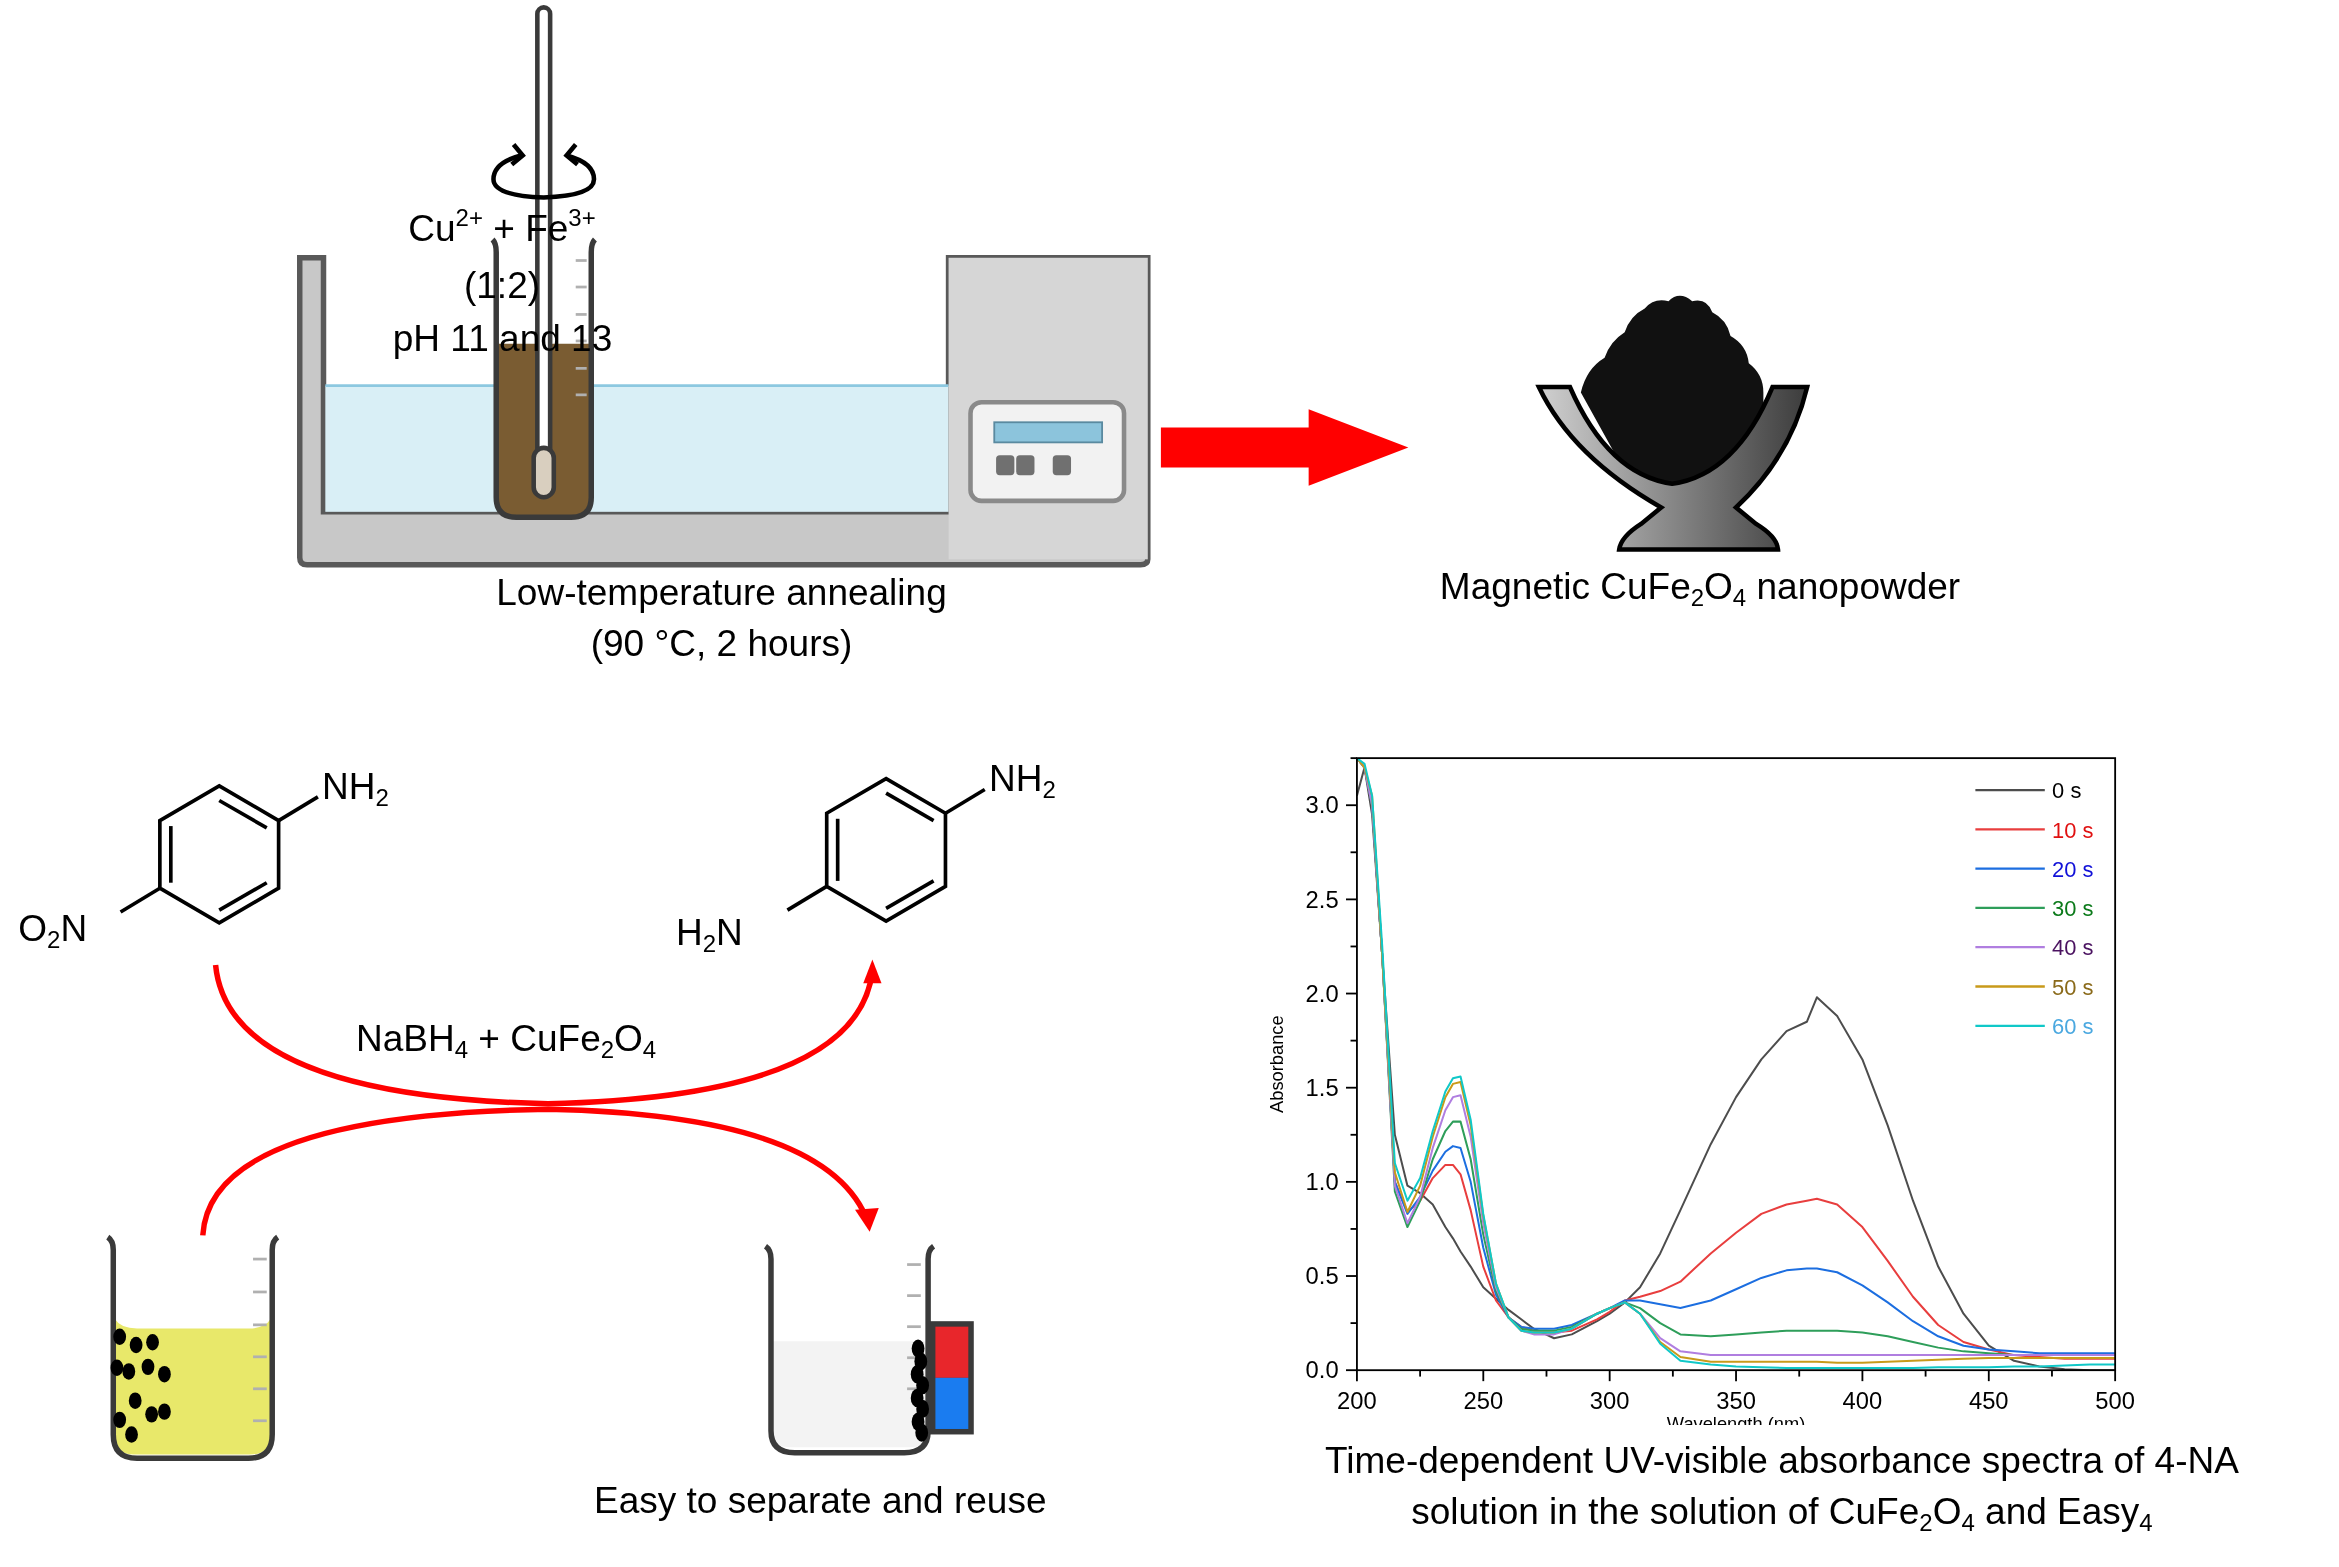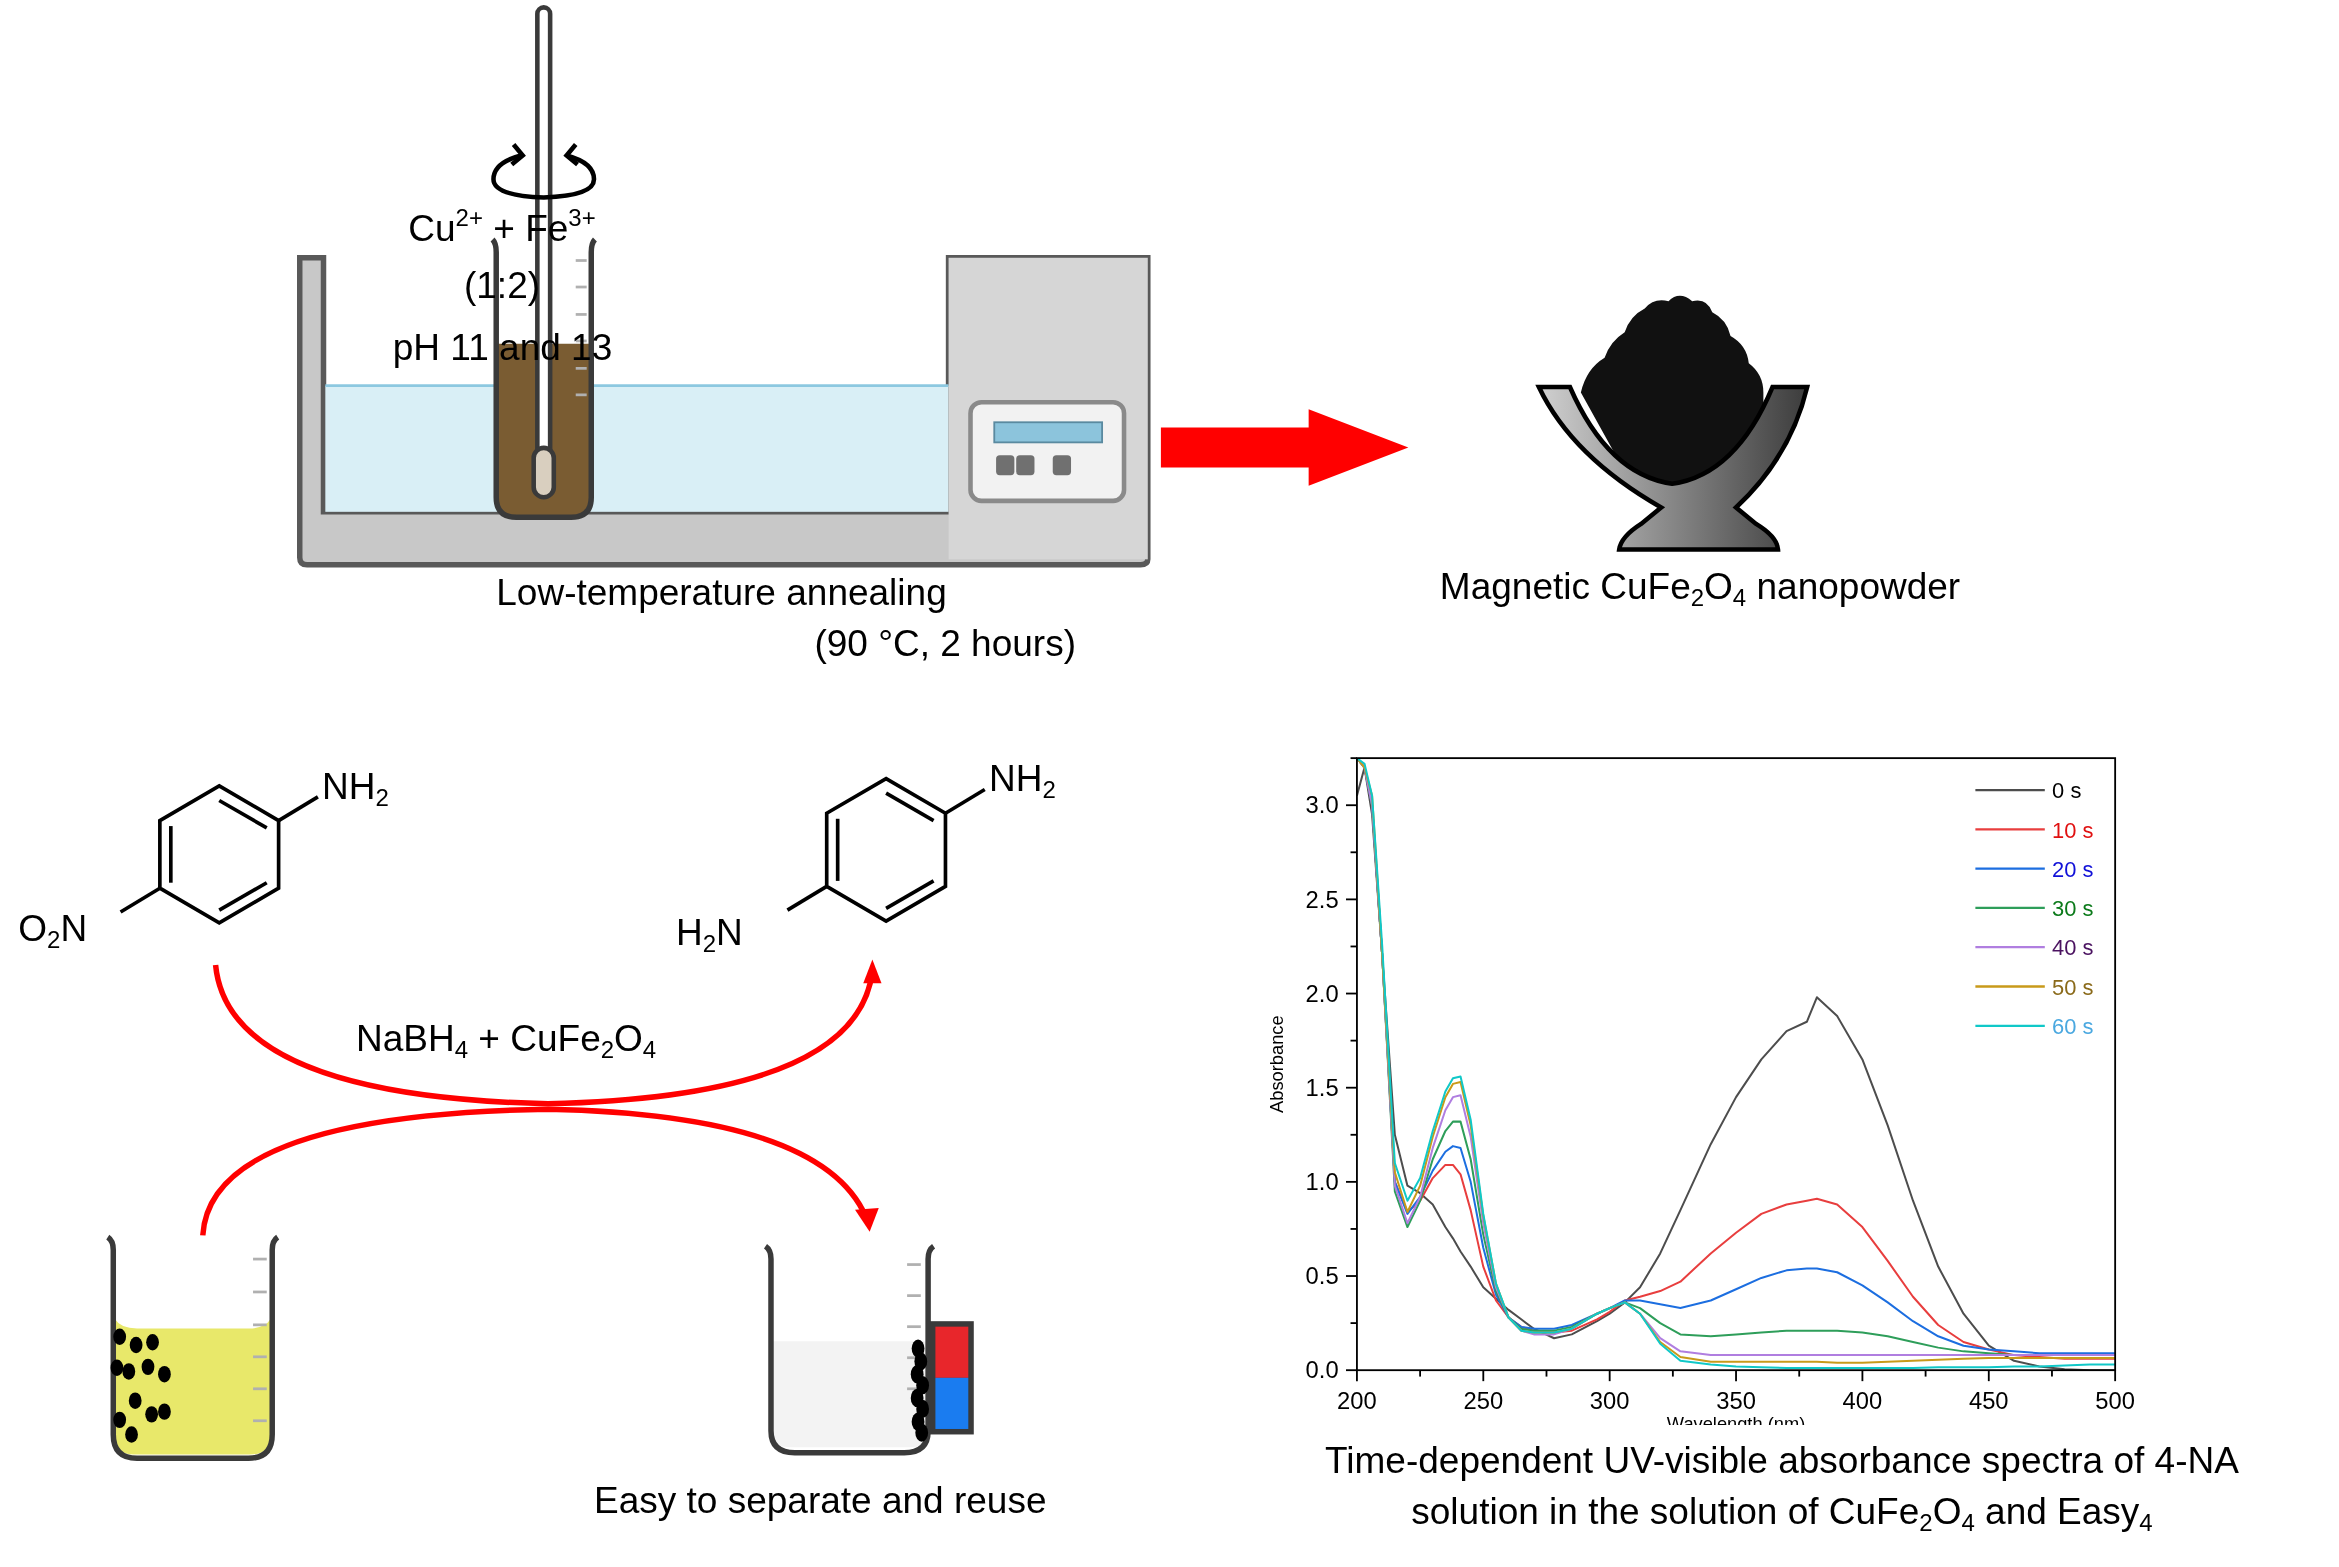--- a/index.html
+++ b/index.html
@@ -46,23 +46,23 @@
 
   <path d="M570 170 Q540 178 540 196 Q540 214 595 216 Q650 214 650 196 Q650 178 620 170" fill="none" stroke="#000" stroke-width="5"></path>
   <path d="M562 158 L572 170 L560 180" fill="none" stroke="#000" stroke-width="5"></path>
   <path d="M630 158 L620 170 L632 180" fill="none" stroke="#000" stroke-width="5"></path>
 </svg>
 
 <div class="lbl" style="left:365px;top:208px;width:274px;">
   <span>Cu</span><sup>2+</sup><span> + Fe</span><sup>3+</sup>
 </div>
 <div class="lbl" style="left:365px;top:265px;width:274px;">(1:2)</div>
-<div class="lbl" style="left:347px;top:327px;width:311px;">pH 11 and 13</div>
+<div class="lbl" style="left:347px;top:318px;width:311px;">pH 11 and 13</div>
 <div class="lbl" style="left:347px;top:572px;width:749px;">Low-temperature annealing</div>
-<div class="lbl" style="left:327px;top:623px;width:749px;text-align:right;">(90 °C, 2 hours)</div>
+<div class="lbl" style="left:347px;top:623px;width:749px;">(90 °C, 2 hours)</div>
 
 <svg class="abs" style="left:1160px;top:402px" width="384" height="91" viewBox="0 0 420 100">
   <polygon points="0,28 246,28 246,8 412,50 246,92 246,72 0,72" fill="#ff0000" transform="scale(0.66,1) translate(0,0)"></polygon>
 </svg>
 <svg class="abs" style="left:1517px;top:292px" width="365" height="274" viewBox="0 0 400 300">
   <defs>
     <linearGradient id="mortarGrad" x1="0" x2="1" y1="0" y2="0">
       <stop offset="0" stop-color="#d0d0d0"></stop>
       <stop offset="1" stop-color="#3c3c3c"></stop>
     </linearGradient>

